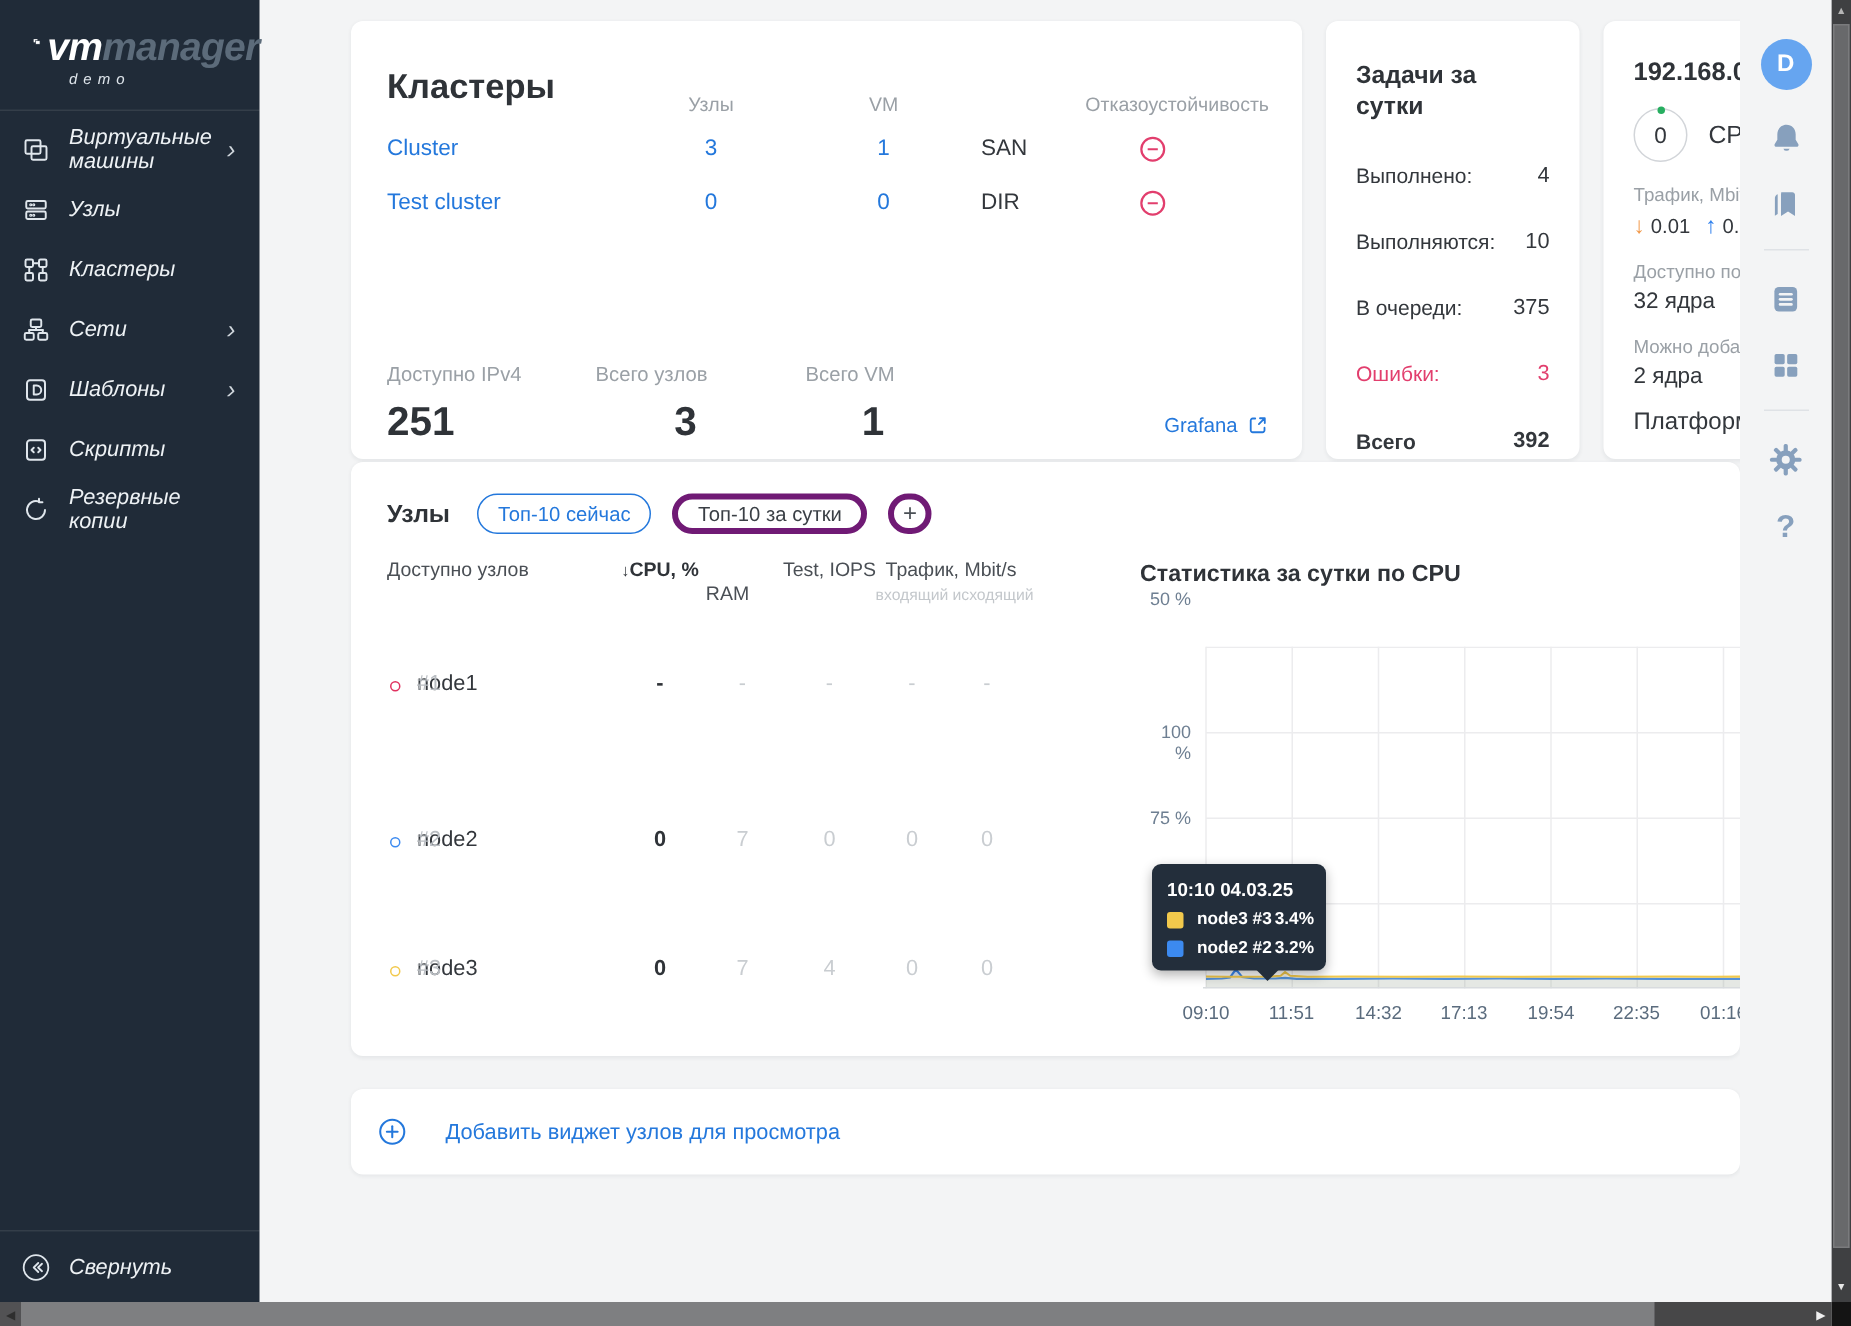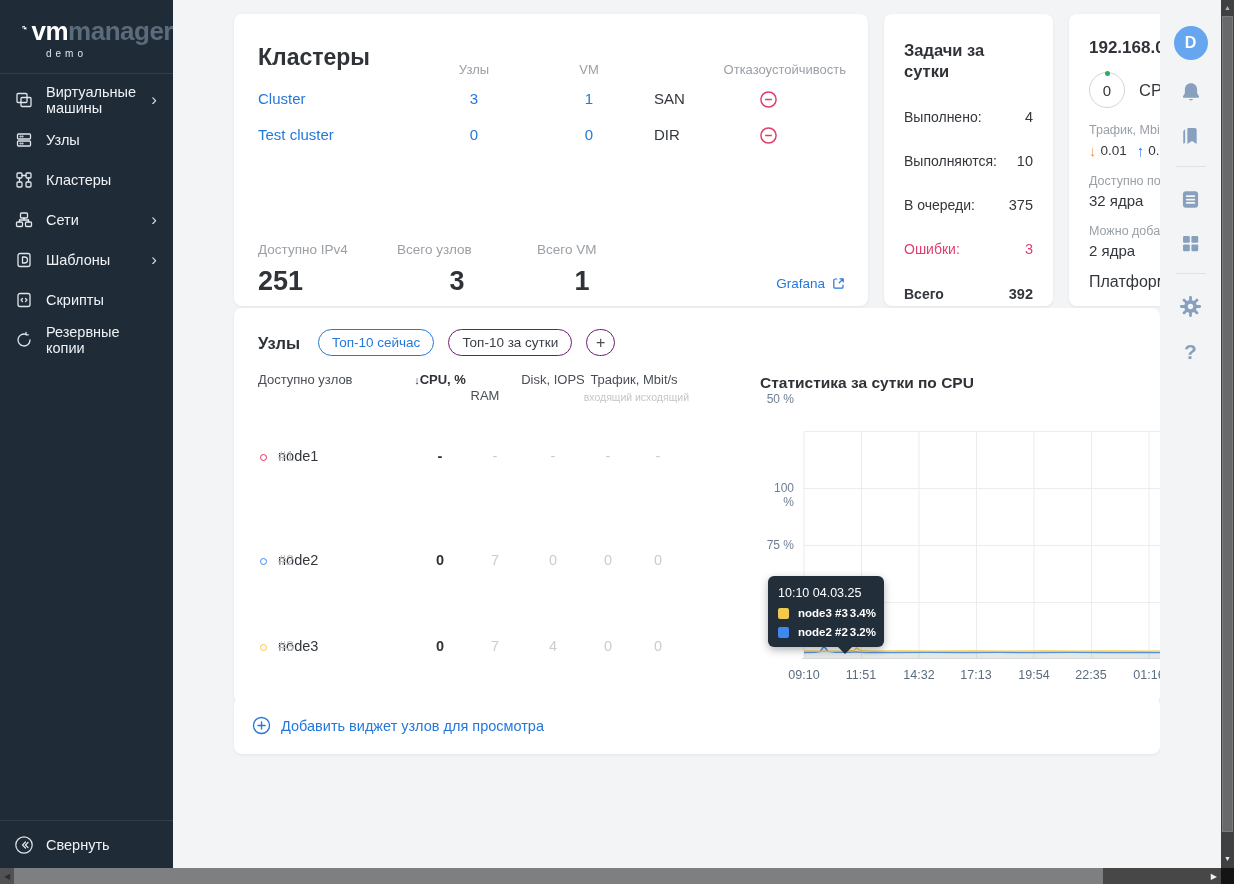--- a/index.html
+++ b/index.html
@@ -1,19 +1,19 @@
 <!DOCTYPE html>
 <html style="--accent: #2478dc; --accent2: #2f80ed; --error: #e23e6d; --sidebar: #202b38; --orange: #f2994a; --green: #27ae60; --tooltip: #232e3b;"><head>
 <meta charset="utf-8">
 <style>
   * { margin:0; padding:0; box-sizing:border-box; }
   html,body { width:1234px; height:884px; overflow:hidden; font-family:"Liberation Sans", sans-serif; background:#f3f4f5; }
 
   
-  .sidebar { position:absolute; left:0; top:0; width:173px; height:868px; background:var(--sidebar,#202b38); color:#eef2f5; }
+  .sidebar { position:absolute; left:0; top:0; width:173px; height:868px; background:var(--sidebar,#202b38); color:#eef2f5;font-style:italic; }
   .logo { padding:16px 0 0 22px; }
   .logo-row { display:flex; align-items:flex-start; gap:4px; }
   .brand { font-size:26px; font-weight:bold; color:#ffffff; letter-spacing:-0.5px; }
   .brand-lite { color:#5c6b7a; font-weight:bold; }
   .brand-sub { font-size:10px; letter-spacing:4px; color:#dfe6ec; margin:1px 0 0 24px; }
   .side-div { margin-top:14px; border-top:1px solid rgba(255,255,255,.09); }
   .nav { padding-top:6px; }
   .nav-item { display:flex; align-items:center; height:40px; padding:0 16px 0 14px; font-size:14.5px; cursor:pointer; }
   .nav-item .ic { width:20px; height:20px; margin-right:12px; flex:none; display:flex; align-items:center; justify-content:center; }
   .nav-item svg { stroke:#dfe6ec; fill:none; stroke-width:1.3; stroke-linecap:round; stroke-linejoin:round; }
@@ -22,21 +22,21 @@
   .collapse .ic { width:20px; height:20px; margin-right:12px; display:flex; align-items:center; justify-content:center; }
   .collapse svg { stroke:#dfe6ec; fill:none; stroke-width:1.2; stroke-linecap:round; stroke-linejoin:round; }
 
   
   .main { position:absolute; left:216px; top:0; width:1005px; height:868px; background:#f3f4f5; overflow:hidden; }
   .card { position:absolute; background:#fff; border-radius:8px; box-shadow:0 1px 3px rgba(31,43,56,.07); overflow:hidden; }
   .card-clusters { left:18px; top:14px; width:634px; height:292px; }
   .card-tasks    { left:668px; top:14px; width:169px; height:292px; }
   .card-host     { left:853px; top:14px; width:240px; height:292px; }
   .card-nodes    { left:18px; top:308px; width:926px; height:396px; }
-  .card-widget   { left:18px; top:697px; width:926px; height:57px; }
+  .card-widget   { left:18px; top:726px; width:926px; height:57px;gap:16px; }
 
   
   .cl-title { position:absolute; left:24px; top:30px; font-size:23px; font-weight:bold; color:#2f3338; }
   .cl-h { position:absolute; top:48px; font-size:13px; color:#9aa0a6; }
   .h-nodes { left:180px; width:120px; text-align:center; }
   .h-vm { left:300px; width:110px; text-align:center; }
   .h-ha { right:22px; }
   .cl-row { position:absolute; left:0; width:100%; height:22px; font-size:15px; }
   .cl-row.r0 { top:76px; } .cl-row.r1 { top:112px; }
   .cl-row span { position:absolute; }
@@ -73,21 +73,21 @@
   .h-val { margin-top:4px; font-size:15px; color:#33373c; white-space:nowrap; }
   .h-traf { margin-top:5px; font-size:13.5px; color:#33373c; white-space:nowrap; display:flex; align-items:center; }
   .arr { font-weight:bold; font-size:15px; }
   .arr.dn { color:var(--orange); } .arr.up { color:var(--accent2); margin-left:10px; }
   .h-traf b { font-weight:normal; margin-left:4px; }
   .h-plat { margin-top:14px; font-size:16px; color:#33373c; white-space:nowrap; }
 
   
   .nd-title { position:absolute; left:24px; top:26px; font-size:16.5px; font-weight:bold; color:#2f3338; }
   .pills { position:absolute; left:84px; top:21px; display:flex; gap:14px; }
-  .pill { height:27px; border-radius:14px; border:1px solid #701a75; padding:0 13px; display:flex; align-items:center; font-size:13.5px; color:#3a3f45; background:#fff; cursor:pointer; white-space:nowrap; }
+  .pill { height:27px; border-radius:14px; border:4px solid #701a75; padding:0 13px; display:flex; align-items:center; font-size:13.5px; color:#3a3f45; background:#fff; cursor:pointer; white-space:nowrap; }
   .pill.active { border:1px solid var(--accent); color:var(--accent); }
   .pill.plus { width:29px; padding:0; justify-content:center; font-size:16px; color:#4a4f55; }
   .th { position:absolute; top:64px; font-size:13px; color:#4a4f55; }
   .th-name { left:24px; }
   .th-cpu { left:176px; width:60px; text-align:center; font-weight:bold; color:#2f3338; }
   .th-cpu .sort { font-weight:normal; font-size:11px; }
   .th-ram { left:226px; width:50px; text-align:center;margin-top:16px; }
   .th-disk { left:276px; width:86px; text-align:center; }
   .th-traf { left:350px; width:100px; text-align:center; }
   .sub { position:absolute; top:83px; font-size:10.5px; color:#c3c7cb; }
@@ -111,21 +111,21 @@
   .ylab { position:absolute; left:0; width:34px; text-align:right; font-size:12px; color:#6e7f92; }
   .ylab:nth-of-type(1){ top:50px; } .ylab:nth-of-type(2){ top:107px; } .ylab:nth-of-type(3){ top:164px; }
   .plot { position:absolute; left:42px; top:57px; }
   .xlabels { position:absolute; left:42px; top:294px; width:358px; height:16px; }
   .xt { position:absolute; width:60px; text-align:center; font-size:12.5px; color:#5b6c7e; }
   .xt:nth-child(1){left:-28px;} .xt:nth-child(2){left:29px;} .xt:nth-child(3){left:87px;}
   .xt:nth-child(4){left:144px;} .xt:nth-child(5){left:202px;} .xt:nth-child(6){left:259px;} .xt:nth-child(7){left:317px;}
 
   .tooltip { position:absolute; left:8px; top:202px; width:116px; background:var(--tooltip); border-radius:6px; padding:10px 8px 9px 10px; color:#fff; box-shadow:0 3px 8px rgba(0,0,0,.3); z-index:4; }
   .tooltip:after { content:""; position:absolute; left:69px; bottom:-7px; border-left:8px solid transparent; border-right:8px solid transparent; border-top:8px solid var(--tooltip); }
-  .tt-time { font-size:12.5px; font-weight:normal; }
+  .tt-time { font-size:12.5px; font-weight:bold; }
   .tt-row { display:flex; align-items:center; margin-top:7px; font-size:11.5px; font-weight:bold; }
   .tt-sq { width:11px; height:11px; border-radius:2px; margin-right:9px; flex:none; }
   .tt-name { width:56px; }
 
   
   .card-widget { display:flex; align-items:center; padding-left:18px; cursor:pointer; }
   .card-widget svg { stroke:var(--accent); fill:none; stroke-width:1.3; stroke-linecap:round; }
   .aw-label { margin-left:10px; color:var(--accent); font-size:14.5px; }
 
   
@@ -350,21 +350,21 @@
     <div class="nd-title">Узлы</div>
     <div class="pills">
       <div class="pill active">Топ-10 сейчас</div>
       <div class="pill">Топ-10 за сутки</div>
       <div class="pill plus">+</div>
     </div>
 
     <div class="th th-name">Доступно узлов</div>
     <div class="th th-cpu"><span class="sort">↓</span><span>CPU, %</span></div>
     <div class="th th-ram">RAM</div>
-    <div class="th th-disk">Disk, IOPS</div>
+    <div class="th th-disk">Test, IOPS</div>
     <div class="th th-traf">Трафик, Mbit/s</div>
     <div class="sub sub-in">входящий</div>
     <div class="sub sub-out">исходящий</div>
 
     <div class="node-row r0">
       <span class="nmark" style="border-color: rgb(224, 49, 95);"></span>
       <span class="nname">
           <span>node1</span> 
           <span class="nid">#1</span>
         </span>

